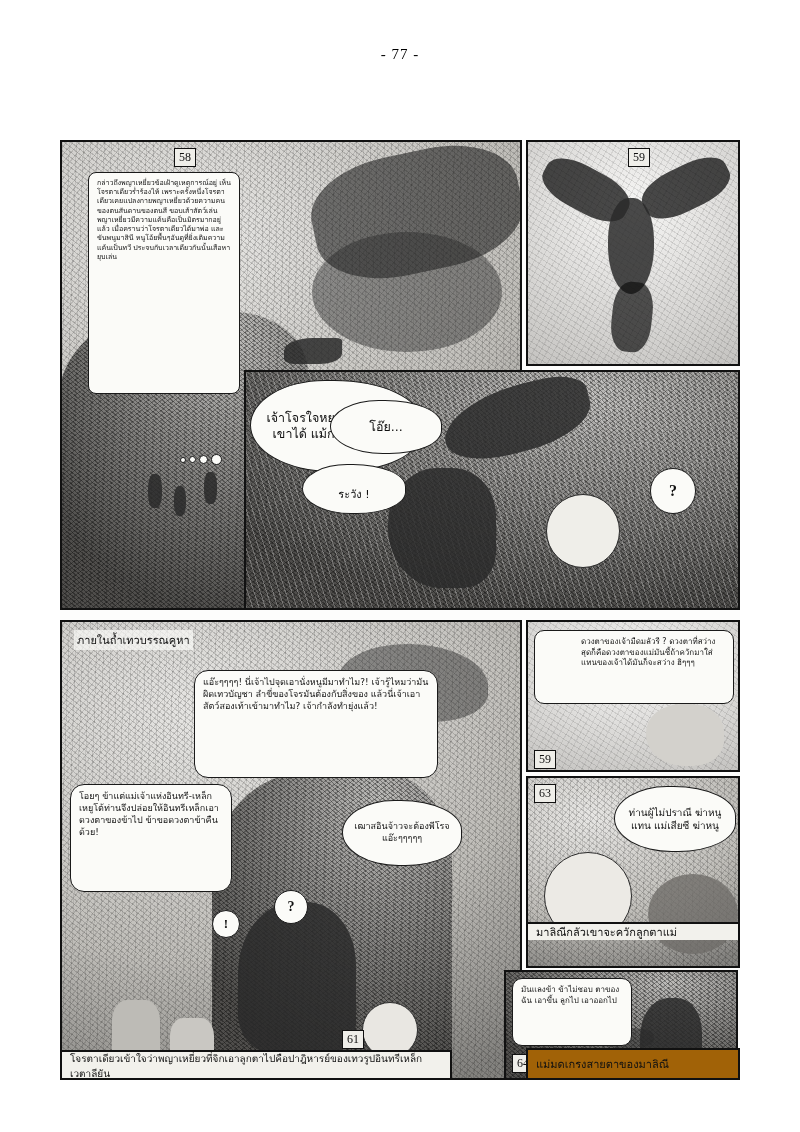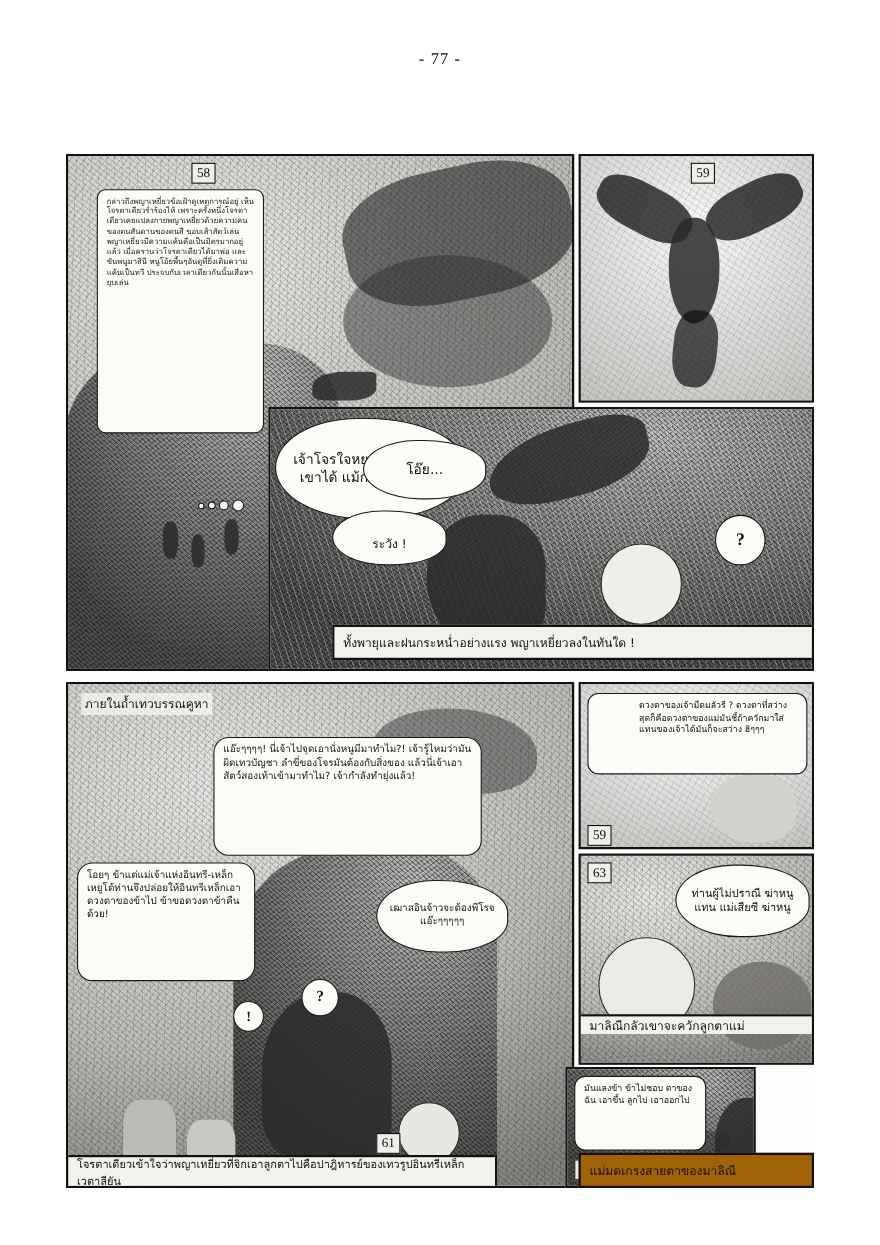--- a/index.html
+++ b/index.html
@@ -249,23 +249,20 @@
       <div class="bubble cloud t12" style="left:84px; top:28px; width:112px; height:54px;">
         <p>โอ๊ย...</p>
       </div>
       <div class="bubble cloud t11" style="left:56px; top:92px; width:104px; height:50px;">
         <p>ระวัง !</p>
       </div>
       <div class="qmark t12" style="left:404px; top:96px; width:44px; height:44px; font-size:16px;">
         <span>?</span>
       </div>
 
-      <div class="caption" style="left:56px; top:196px; width:440px; height:32px; border-width:2px;">
-        <span>ทั้งพายุและฝนกระหน่ำอย่างแรง พญาเหยี่ยวลงในทันใด !</span>
-      </div>
     </div>
 
     <div class="panel" style="left:0; top:480px; width:462px; height:460px;">
       <div class="tex"></div>
       <div class="tex dark" style="left:150px; top:150px; width:240px; height:300px; border-radius:40% 30% 6% 6% / 34% 30% 4% 4%;"></div>
 
       <div class="blob soft" style="left:276px; top:22px; width:150px; height:78px; border-radius:50% 60% 40% 45%;"></div>
       <div class="blob" style="left:260px; top:64px; width:56px; height:24px; border-radius:60% 10% 50% 20%;"></div>
 
       <div class="blob" style="left:176px; top:280px; width:118px; height:150px; border-radius:48% 42% 20% 26%;"></div>
@@ -322,21 +319,21 @@
 
       <div class="bubble cloud t10" style="left:86px; top:8px; width:122px; height:66px;">
         <p>ท่านผู้ไม่ปราณี ฆ่าหนูแทน แม่เสียซี ฆ่าหนู</p>
       </div>
 
       <div class="caption" style="left:-2px; top:144px; width:218px; height:18px; border-bottom:none;">
         <span>มาลิณีกลัวเขาจะควักลูกตาแม่</span>
       </div>
     </div>
 
-    <div class="panel" style="left:454px; top:830px; width:173px; height:110px;padding-left:40px;">
+    <div class="panel" style="left:444px; top:830px; width:234px; height:110px;padding-left:40px;">
       <div class="tex dark"></div>
       <div class="blob" style="left:134px; top:26px; width:62px; height:86px; border-radius:46% 40% 20% 24%;"></div>
       <div class="blob soft" style="left:92px; top:56px; width:56px; height:20px; border-radius:40%;"></div>
 
       <div class="bubble rect t8" style="left:6px; top:6px; width:120px; height:68px; border-radius:10px; text-align:left; align-items:flex-start;">
         <p>มันแลงข้า ข้าไม่ชอบ ตาของฉัน เอาขึ้น ลูกไป เอาออกไป</p>
       </div>
 
       <div class="pnum" style="left:6px; top:82px;">64</div>
     </div>

